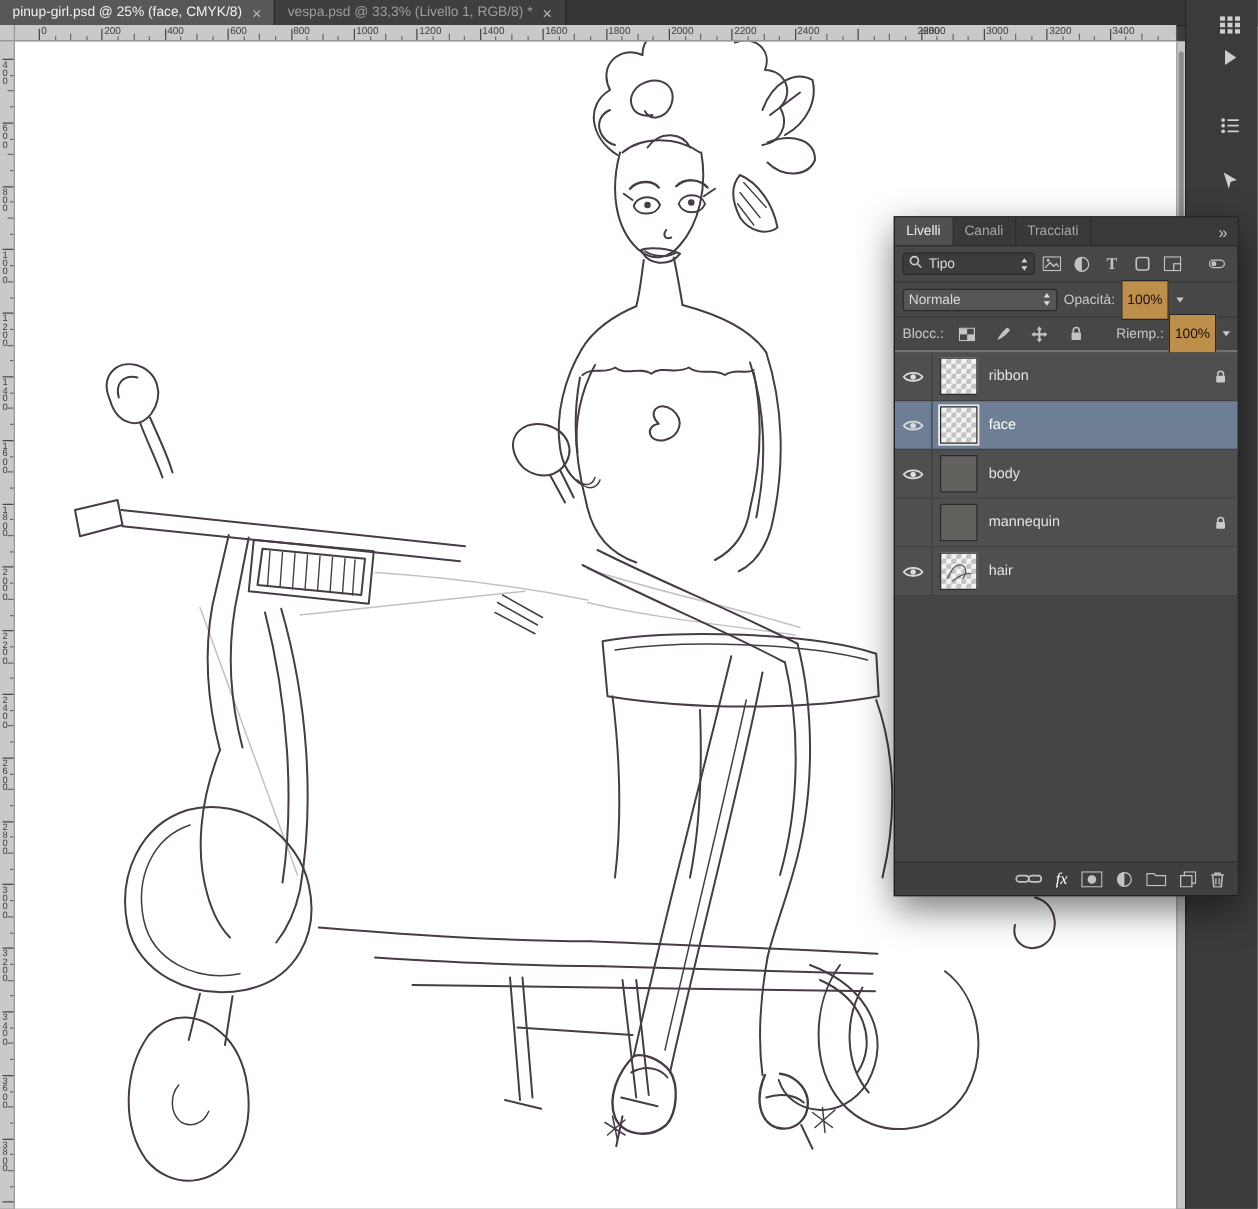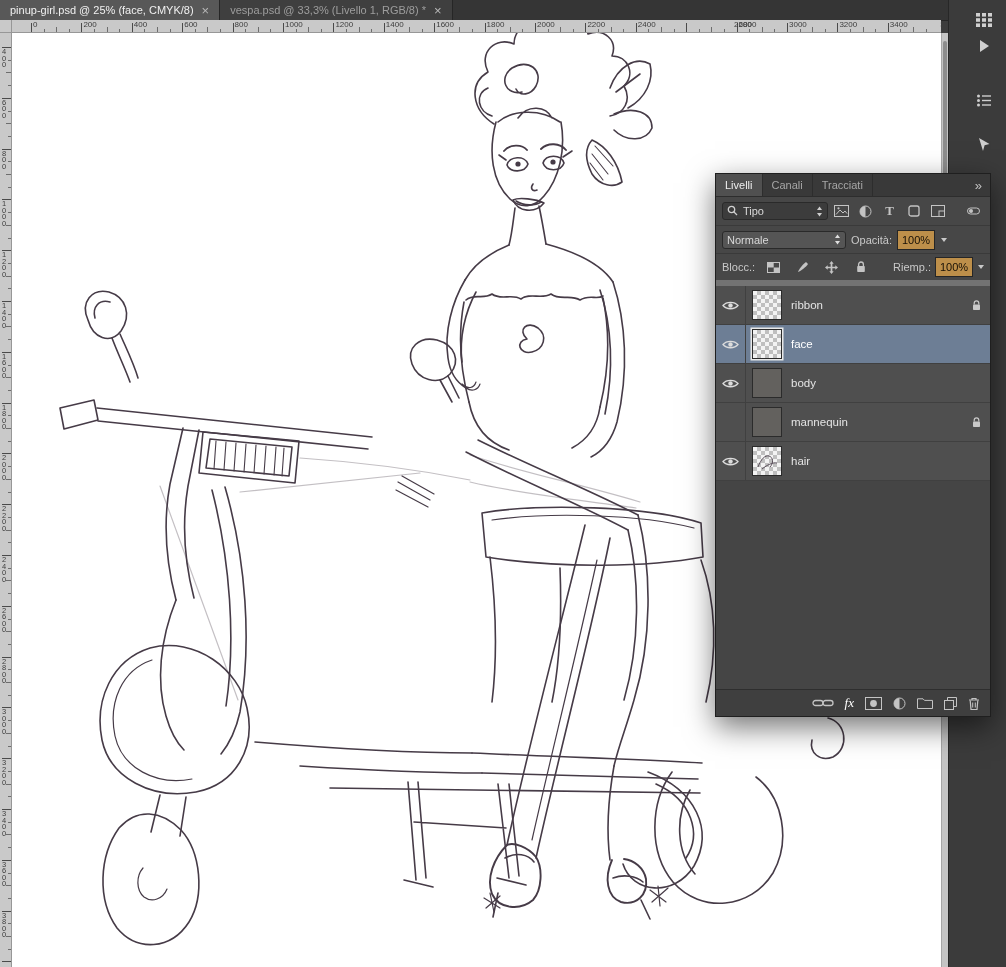--- a/index.html
+++ b/index.html
@@ -64,23 +64,23 @@
   .combo{display:flex;align-items:center;gap:5px;background:#3c3c3c;border:1px solid #2a2a2a;
          border-radius:3px;height:18px;padding:0 4px;box-sizing:border-box;cursor:pointer;}
   .combo.tipo{width:106px;}
   .combo .combo-text{flex:1;color:#d8d8d8;font-size:11px;}
   .combo.blend{width:124px;background:#555555;}
   .icon-btn{width:21px;height:19px;display:flex;align-items:center;justify-content:center;cursor:pointer;}
   .filter-switch{margin-left:auto;}
   .blend-row{height:27px;flex:0 0 27px;display:flex;align-items:center;gap:5px;padding:0 6px;
              border-bottom:1px solid #3a3a3a;}
   .lock-row{height:26px;flex:0 0 26px;display:flex;align-items:center;gap:8px;padding:0 6px;
-            border-bottom:6px solid #737373;}
+            border-bottom:2px solid #737373;}
   .lbl{font-size:11px;color:#c9c9c9;white-space:nowrap;}
-  .value-box{min-width:38px;height:20px;background:#bd8f4a;border:1px solid #262626;color:#171006;
+  .value-box{min-width:38px;height:32px;background:#bd8f4a;border:1px solid #262626;color:#171006;
              font-size:11px;display:flex;align-items:center;justify-content:center;padding:0 3px;
              box-sizing:border-box;cursor:pointer;}
   .tri-down{width:0;height:0;border-left:3.5px solid transparent;border-right:3.5px solid transparent;
             border-top:4.5px solid #c9c9c9;margin-left:1px;}
   .riemp-group{margin-left:auto;display:flex;align-items:center;gap:4px;}
 
   .layers-list{flex:0 0 auto;}
   .layer-row{display:flex;align-items:center;height:39px;background:#4f4f4f;
              border-bottom:1px solid #404040;box-sizing:border-box;cursor:pointer;}
   .layer-row.selected{background:#6d7e95;}

